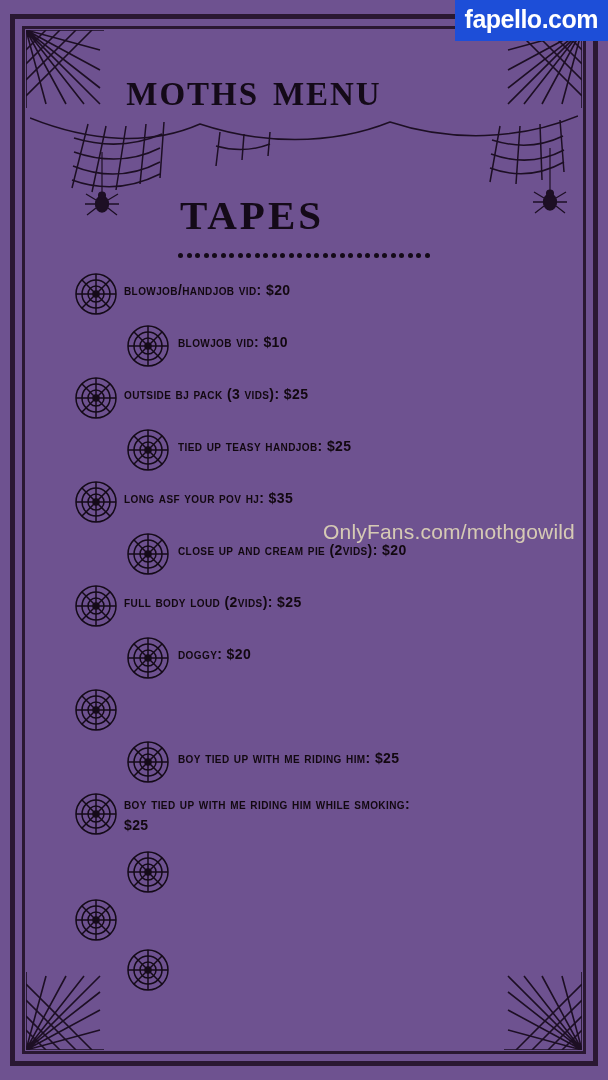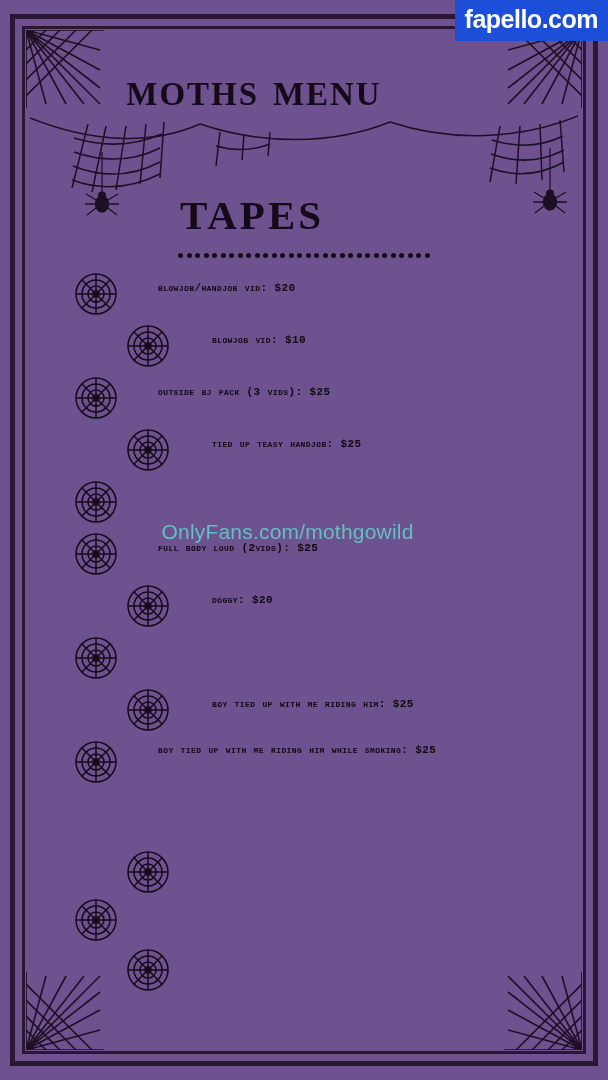--- a/index.html
+++ b/index.html
@@ -136,53 +136,52 @@
   }
   .menu-item .web-bullet {
     position: absolute;
     top: 0;
     width: 52px;
     height: 52px;
   }
   .menu-item .item-text {
     position: absolute;
     top: 14px;
-    font-family: Liberation Mono, monospace;
+    font-family: Liberation Sans, sans-serif;
     font-weight: bold;
-    font-size: 11px;
+    font-size: 14px;
     letter-spacing: 0.4px;
     color: #120810;
     font-variant: small-caps;
     text-transform: lowercase;
     white-space: nowrap;
-    margin-left: 34px;
   }
   .menu-item.indent .web-bullet { left: 122px; }
   .menu-item.indent .item-text  { left: 178px; }
   .menu-item.outdent .web-bullet { left: 70px; }
   .menu-item.outdent .item-text  { left: 124px; }
 
   .item-text.two-line { white-space: normal; width: 300px; line-height: 1.5; top: 6px;}
 
   
   .tail-web {
     position: absolute;
     width: 52px; height: 52px;
   }
 
   
   .of-watermark {
     position: absolute;
     left: 0;
     top: 520px;
     width: 575px;
-    text-align: center;
+    text-align: right;
     font-family: "Liberation Sans", sans-serif;
     font-size: 21px;
-    color: #5eead4;
+    color: #fef9c3;
     opacity: 0.72;
     letter-spacing: 0.2px;
     z-index: 40;
   }
 </style>
 </head>
 <body>
 
 <div class="poster">
 
@@ -378,22 +377,37 @@
         <svg width="52" height="52" viewBox="0 0 52 52">
             <g fill="none" stroke="#140a18" stroke-width="1.5">
           <circle cx="26" cy="26" r="3"></circle>
               <circle cx="26" cy="26" r="8"></circle>
               <circle cx="26" cy="26" r="14"></circle>
               <circle cx="26" cy="26" r="20"></circle>
           <path d="M26 6 L26 46 M6 26 L46 26 M12 12 L40 40 M40 12 L12 40"></path>
         </g>
           </svg>
       </span>
-    </div>
-
+      <span class="item-text">Long asf your POV HJ: $35</span>
+    </div>
+
+    <div class="menu-item indent">
+      <span class="web-bullet">
+        <svg width="52" height="52" viewBox="0 0 52 52">
+            <g fill="none" stroke="#140a18" stroke-width="1.5">
+          <circle cx="26" cy="26" r="3"></circle>
+              <circle cx="26" cy="26" r="8"></circle>
+              <circle cx="26" cy="26" r="14"></circle>
+              <circle cx="26" cy="26" r="20"></circle>
+          <path d="M26 6 L26 46 M6 26 L46 26 M12 12 L40 40 M40 12 L12 40"></path>
+        </g>
+          </svg>
+      </span>
+      <span class="item-text">Close up and cream pie (2vids): $20</span>
+    </div>
 
     <div class="menu-item outdent">
       <span class="web-bullet">
         <svg width="52" height="52" viewBox="0 0 52 52">
             <g fill="none" stroke="#140a18" stroke-width="1.5">
           <circle cx="26" cy="26" r="3"></circle>
               <circle cx="26" cy="26" r="8"></circle>
               <circle cx="26" cy="26" r="14"></circle>
               <circle cx="26" cy="26" r="20"></circle>
           <path d="M26 6 L26 46 M6 26 L46 26 M12 12 L40 40 M40 12 L12 40"></path>

